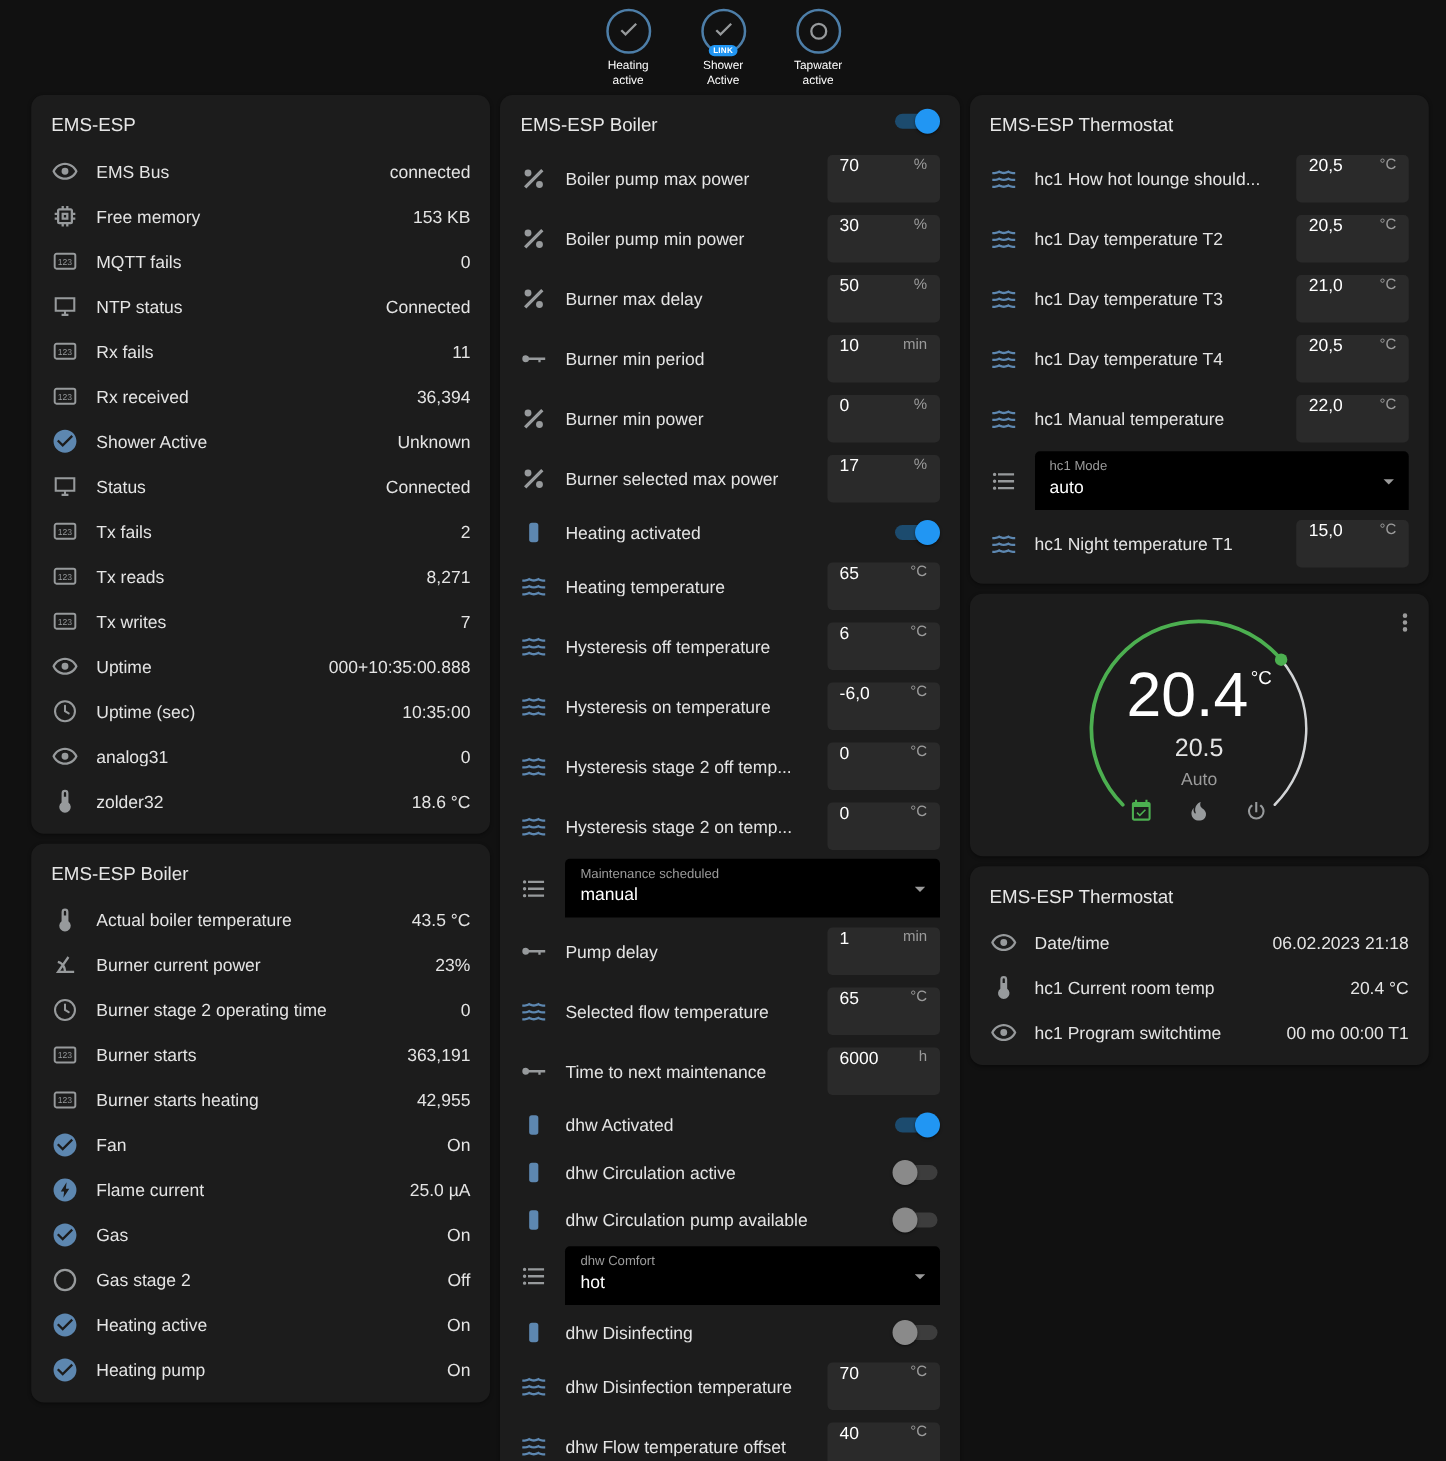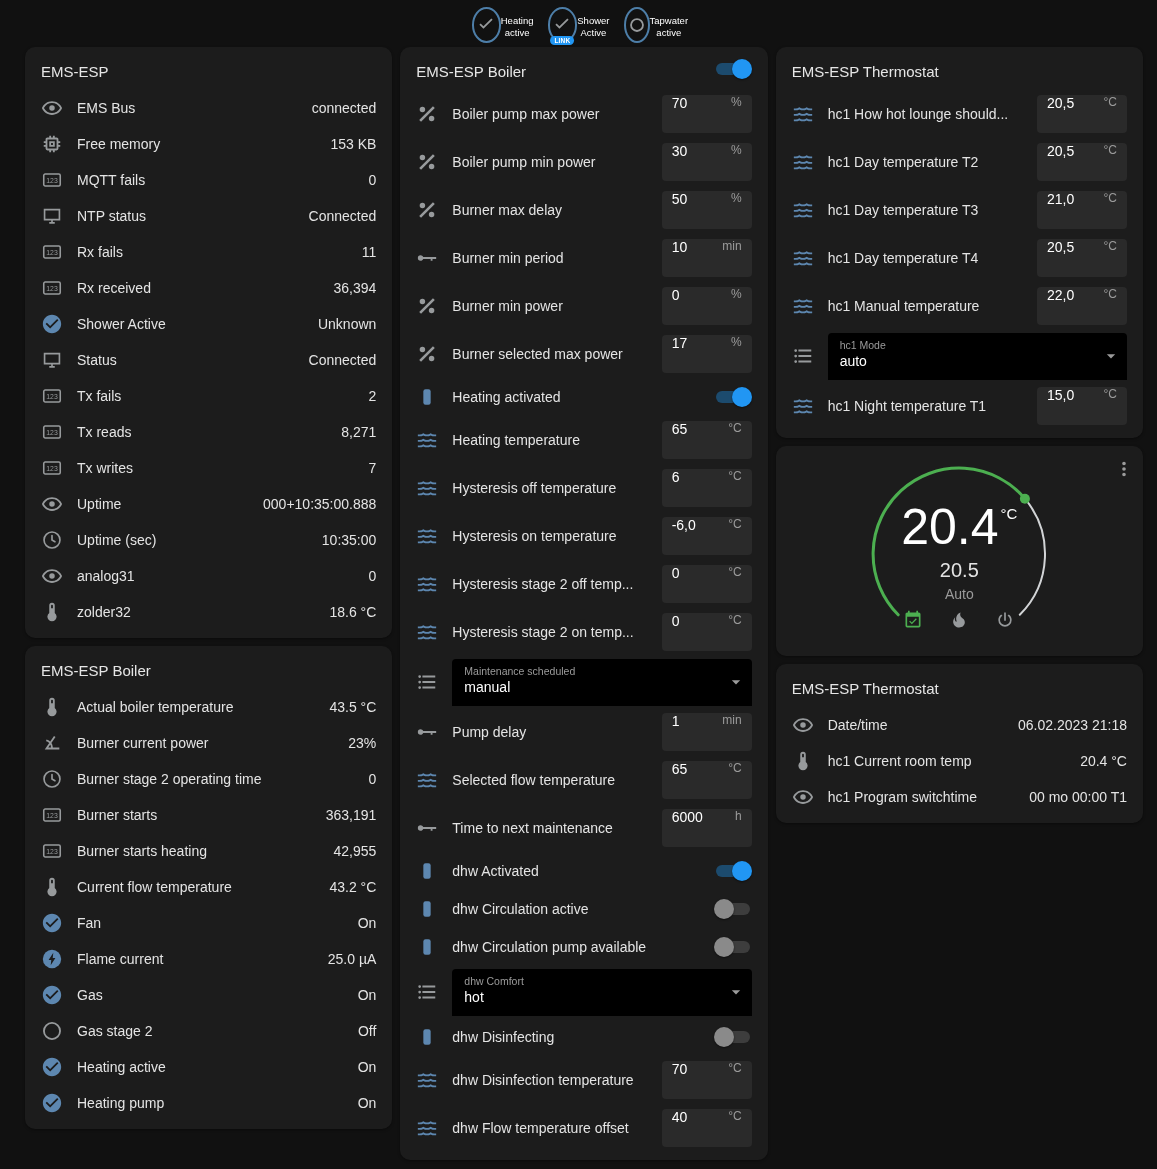--- a/index.html
+++ b/index.html
@@ -1,21 +1,21 @@
 <!DOCTYPE html>
 <html><head>
 <meta charset="utf-8">
 <style>
   *{box-sizing:border-box;margin:0;padding:0}
   html,body{width:1157px;height:1169px;overflow:hidden}
   body{background:#111111;font-family:"Liberation Sans",sans-serif;color:#e4e4e4}
 
   
   .header{display:flex;justify-content:center;gap:14px;padding:7px 0 4px}
-  .chip{display:flex;flex-direction:row;align-items:center;width:62px}
+  .chip{display:flex;flex-direction:column;align-items:center;width:62px}
   .chip-circle{width:36px;height:36px;border-radius:50%;border:2px solid #4d7ea8;display:flex;align-items:center;justify-content:center;position:relative;color:#ffffff}
   .chip-circle svg{width:20px;height:20px}
   .link-badge{position:absolute;bottom:-4px;left:50%;transform:translateX(-50%);background:#2196f3;color:#fff;font-size:6.5px;font-weight:bold;padding:1px 4px;border-radius:5px;letter-spacing:.2px}
   .chip-label{font-size:9.5px;color:#fff;text-align:center;line-height:1.3;margin-top:4px}
 
   
   .columns{display:flex;gap:8px;padding:0 14px 0 25px;align-items:flex-start}
   .column{flex:1;min-width:0}
   .card{background:#1c1c1c;border-radius:10px;margin-bottom:8px;padding-bottom:8px;box-shadow:0 1px 3px rgba(0,0,0,.4)}
   .card-head{display:flex;align-items:center;justify-content:space-between;padding-right:16px}
@@ -300,29 +300,20 @@
           <span class="icon ">
             <svg viewBox="0 0 24 24">
               <rect x="3" y="5.5" width="18" height="13" rx="1.6" fill="none" stroke="currentColor" stroke-width="1.7"></rect>
               <text x="12" y="15" font-size="7.5" text-anchor="middle" fill="currentColor">123</text>
             </svg>
           </span>
           <div class="row-label">Burner starts heating</div>
           <div class="row-value">42,955</div>
         </div>
         <div class="row row-text">
-          <span class="icon ">
-            <svg viewBox="0 0 24 24">
-              <path fill="currentColor" d="M15,13V5A3,3 0 0,0 9,5V13A5,5 0 1,0 15,13M12,4A1,1 0 0,1 13,5V8H11V5A1,1 0 0,1 12,4Z"></path>
-            </svg>
-          </span>
-          <div class="row-label">Current flow temperature</div>
-          <div class="row-value">43.2 °C</div>
-        </div>
-        <div class="row row-text">
           <span class="icon blue">
             <svg viewBox="0 0 24 24">
               <path fill="currentColor" d="M12,2C6.5,2 2,6.5 2,12C2,17.5 6.5,22 12,22C17.5,22 22,17.5 22,12C22,6.5 17.5,2 12,2M10,17L5,12L6.41,10.59L10,14.17L17.59,6.58L19,8L10,17Z"></path>
             </svg>
           </span>
           <div class="row-label">Fan</div>
           <div class="row-value">On</div>
         </div>
         <div class="row row-text">
           <span class="icon blue">

